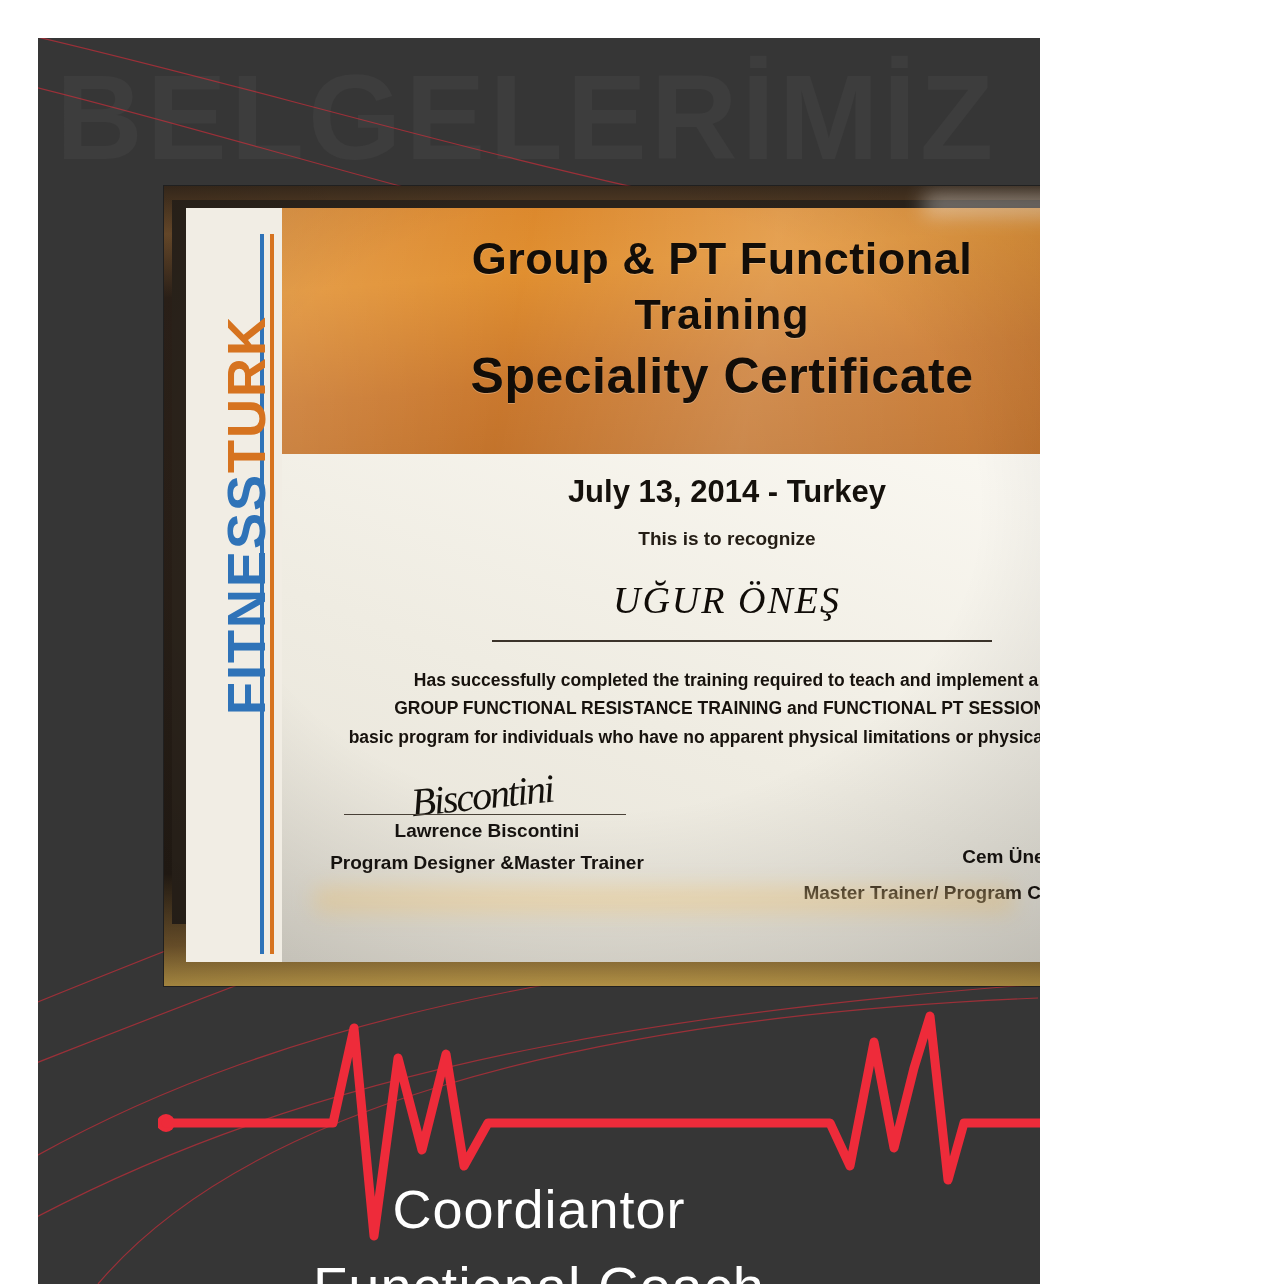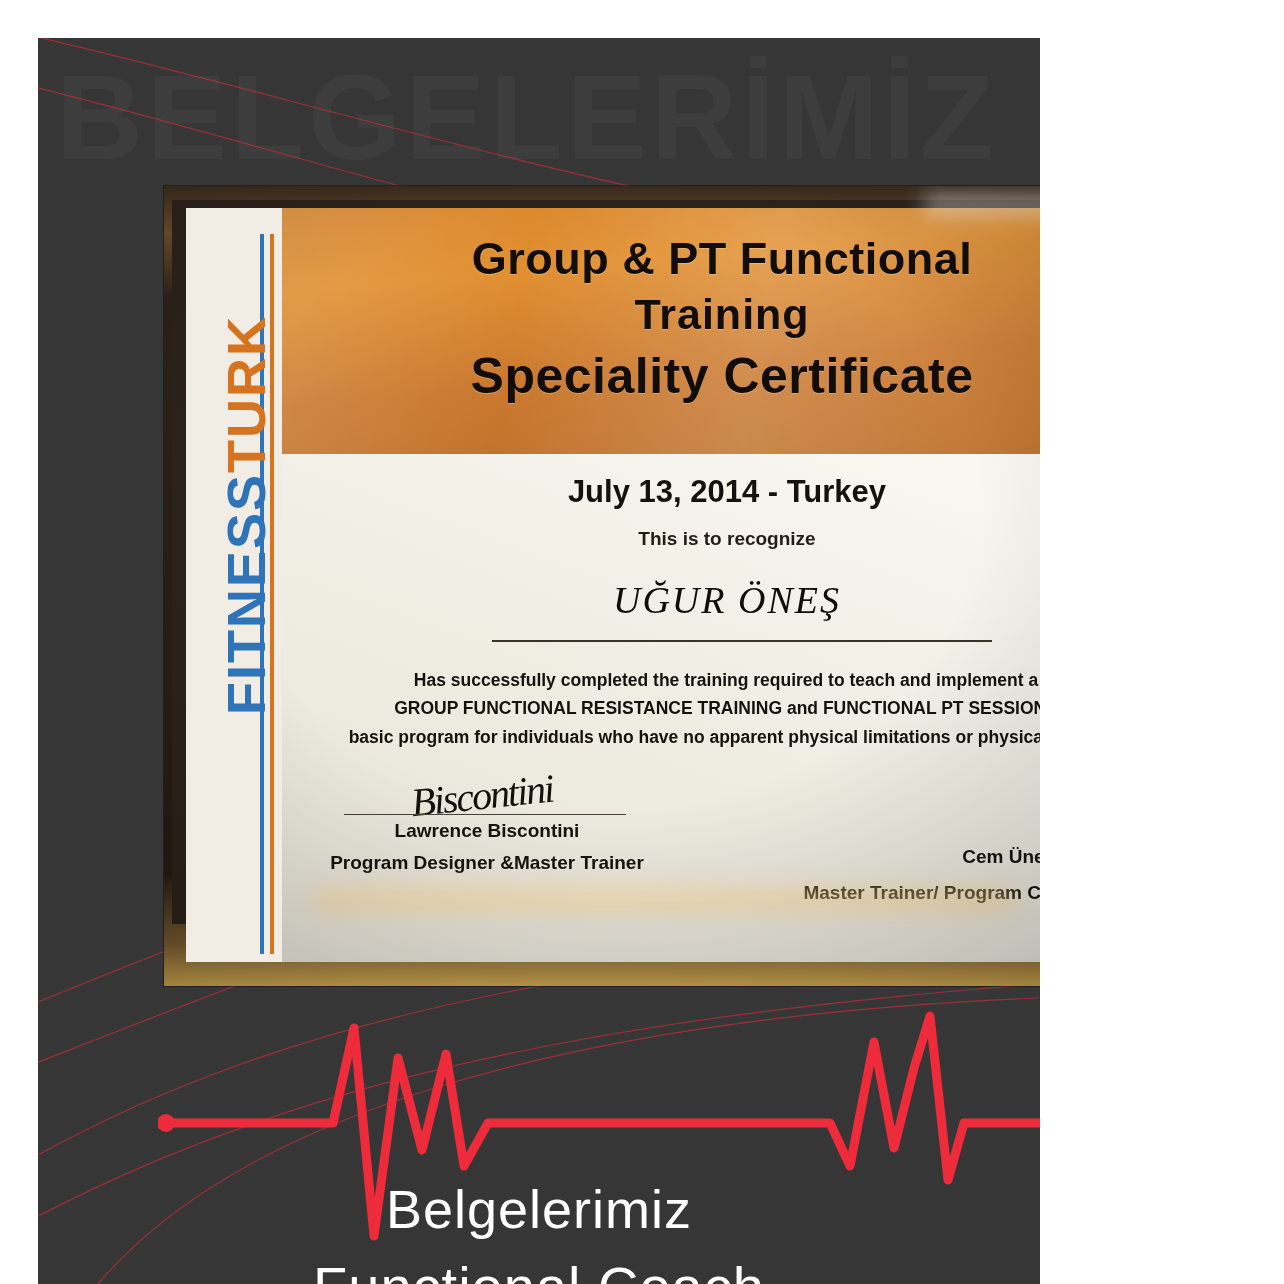--- a/index.html
+++ b/index.html
@@ -395,17 +395,17 @@
       <div class="glare g3"></div>
       <div class="vignette"></div>
     </div>
 
     <svg id="ecg" viewBox="0 0 1040 250" preserveAspectRatio="none">
       <circle cx="8" cy="125" r="9" fill="#ee2b3a"></circle>
       <circle cx="1032" cy="125" r="9" fill="#ee2b3a"></circle>
       <path d="M 8 125 L 175 125 L 196 30 L 216 238 L 240 60 L 264 152 L 288 56 L 306 168 L 330 125 L 672 125 L 692 168 L 716 44 L 736 150 L 756 70 L 772 18 L 790 182 L 806 125 L 1032 125" fill="none" stroke="#ee2b3a" stroke-width="9" stroke-linejoin="round" stroke-linecap="round"></path>
     </svg>
 
-    <div class="caption c1">Belgelerimiz</div>
+    <div class="caption c1">Coordiantor</div>
     <div class="caption c2">Functional Coach</div>
 
   </div>
 </div>
 
 </body></html>

